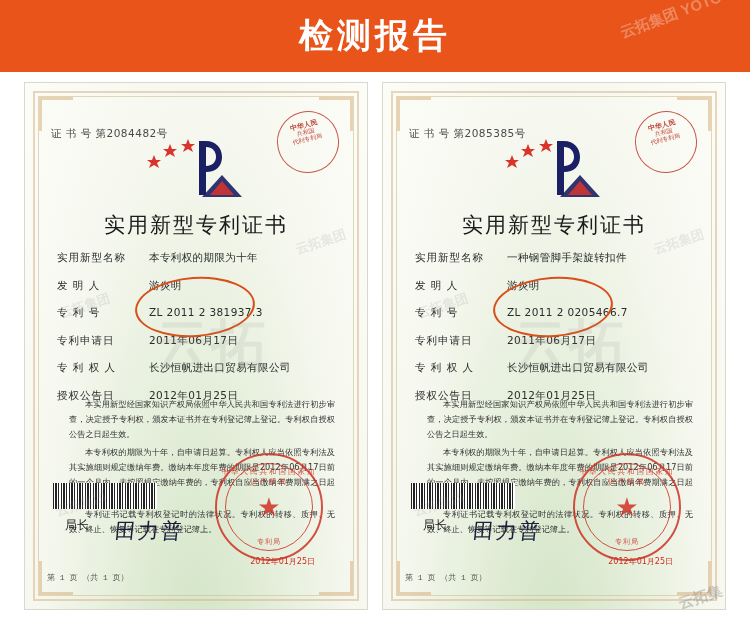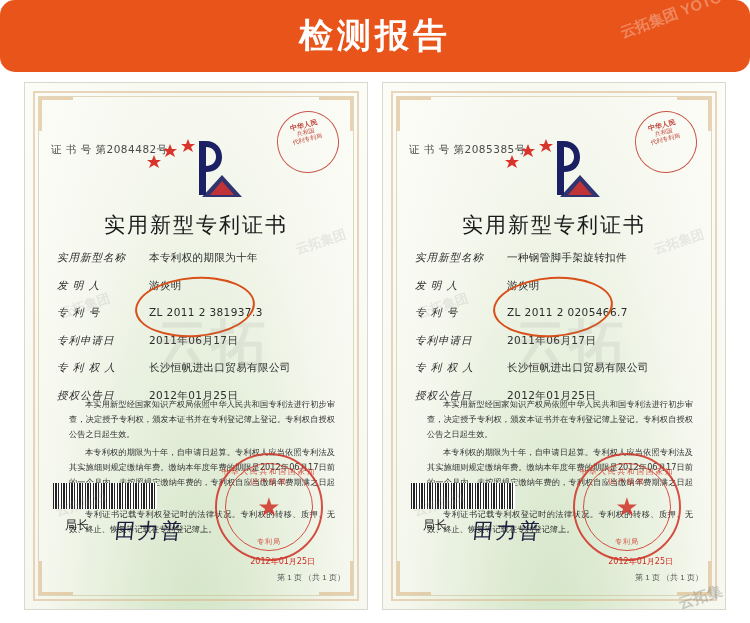--- a/index.html
+++ b/index.html
@@ -16,21 +16,20 @@
   
   .banner {
     width: 750px;
     height: 72px;
     background: #e8541a;
     display: flex;
     align-items: center;
     justify-content: center;
     position: relative;
     overflow: hidden;
-    border-radius: 15px;
   }
   .banner-title {
     color: #ffffff;
     font-size: 34px;
     font-weight: bold;
     letter-spacing: 4px;
     font-family: "DejaVu Sans", sans-serif;
   }
   .banner-wm {
     position: absolute;
@@ -99,21 +98,21 @@
   .corner.br { right: 14px; bottom: 14px; border-left: none; border-top: none; }
 
   .cert-inner {
     position: absolute;
     left: 22px; top: 22px; right: 22px; bottom: 22px;
   }
 
   
   .cert-no {
     position: absolute;
-    left: 4px; top: 38px;
+    left: 4px; top: 22px;
     font-size: 10.5px;
     color: #4a4a4a;
     letter-spacing: .5px;
     font-family: "DejaVu Sans", sans-serif;
   }
 
   
   .top-stamp {
     position: absolute;
     right: 6px; top: 6px;
@@ -167,21 +166,20 @@
     font-size: 10.5px;
     color: #2b2b2b;
     margin-bottom: 13.5px;
     font-family: "DejaVu Sans", sans-serif;
     white-space: nowrap;
   }
   .f-label {
     width: 92px;
     flex: none;
     letter-spacing: 1px;
-    font-style: italic;
   }
   .f-value { letter-spacing: .4px; }
 
   
   .red-circle {
     position: absolute;
     left: 88px;
     top: 172px;
     width: 120px;
     height: 60px;
@@ -285,24 +283,24 @@
     font-size: 8px;
     color: #cf2b20;
     font-family: "DejaVu Sans", sans-serif;
   }
 
   
   .page-note {
     position: absolute;
     left: 0; right: 0;
     bottom: 4px;
-    text-align: right;
+    text-align: left;
     font-size: 8px;
     color: #555;
-    font-family: Liberation Sans, sans-serif;
+    font-family: Liberation Mono, monospace;
   }
 
   
   .wm-center {
     position: absolute;
     left: 50%; top: 50%;
     transform: translate(-50%,-50%);
     font-size: 56px;
     font-weight: bold;
     color: rgba(140,140,140,0.13);

